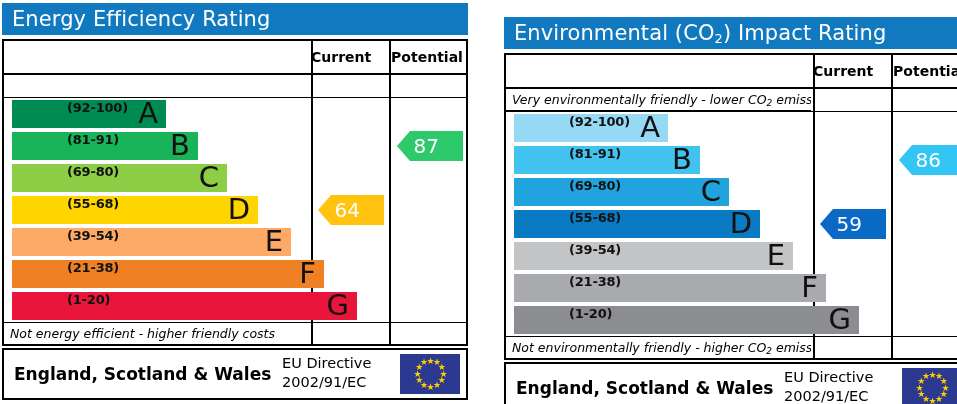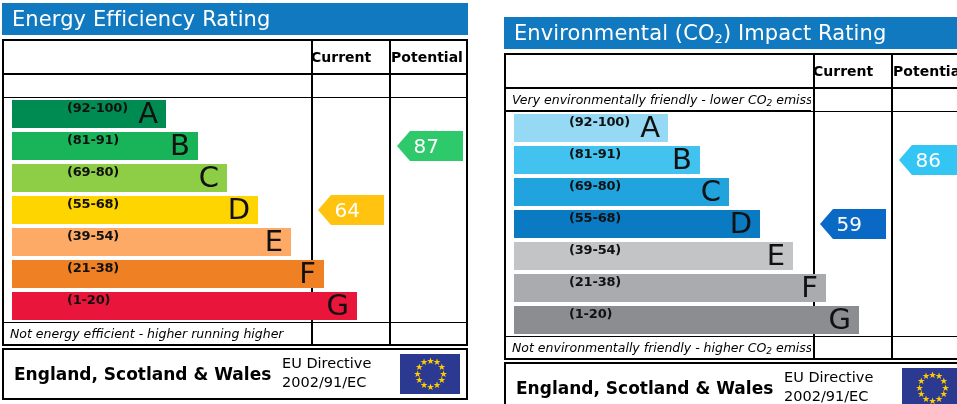--- a/index.html
+++ b/index.html
@@ -152,21 +152,21 @@
             <span class="letter">F</span>
           </div>
           <div class="band" style="top: 194px; height: 28px; width: 297px; background: rgb(233, 21, 59);">
             <span class="range">(1-20)</span>
             <span class="letter">G</span>
           </div>
         </div>
 
       <div class="cap-rule b"></div>
       <div class="cap bot">
-        <span>Not energy efficient - higher running higher</span>
+        <span>Not energy efficient - higher friendly costs</span>
       </div>
 
       <div class="arrow-layer">
           <div class="arrow" style="background: rgb(255, 195, 16); top: 154px; left: 314px; width: 66px;">
             <span>64</span>
           </div>
           <div class="arrow" style="background: rgb(45, 201, 106); top: 90px; left: 393px; width: 66px;">
             <span>87</span>
           </div>
         </div>

